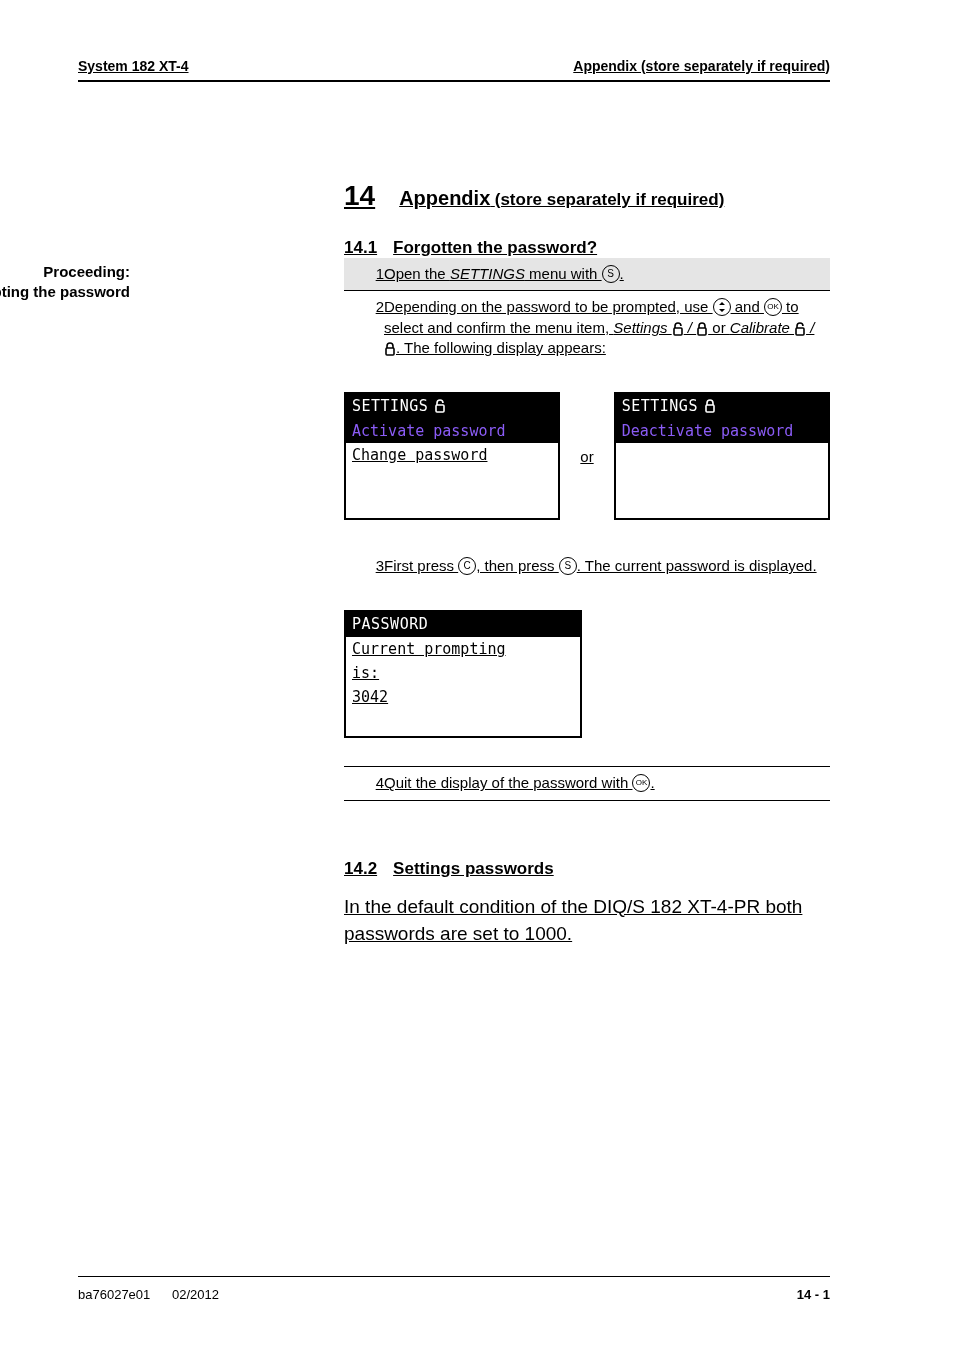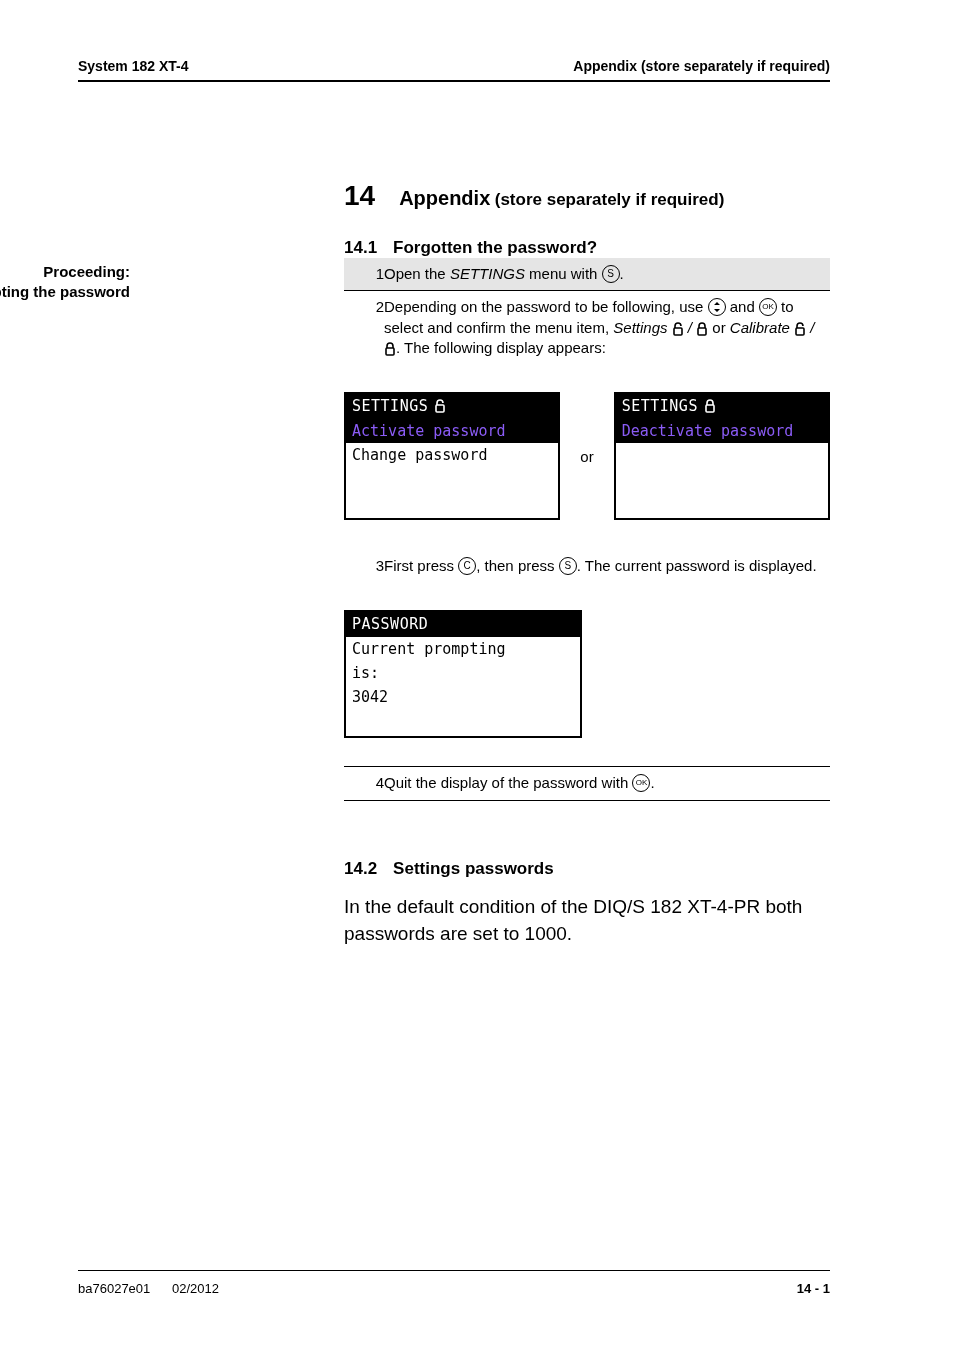--- a/index.html
+++ b/index.html
@@ -1,17 +1,17 @@
 <!DOCTYPE html>
 <html><head>
 <meta charset="utf-8">
 <style>
   * { box-sizing: border-box; margin: 0; padding: 0; }
   html, body { width: 954px; background: #fff; font-family: Arial, Helvetica, sans-serif; color: #000; }
-  .page { width: 908px; min-height: 1350px; padding: 58px 78px 40px 78px; position: relative; }
+  .page { width: 908px; min-height: 1350px; padding: 58px 78px 40px 78px; position: relative; text-decoration: underline; }
   .top-row { display: flex; justify-content: space-between; font-size: 14px; font-weight: bold; border-bottom: 2px solid #000; padding-bottom: 6px; margin-bottom: 78px; }
   .content { margin-left: 266px; }
   .h1-row { display: flex; align-items: baseline; gap: 24px; margin-bottom: 26px; }
   .h1-num { font-size: 28px; font-weight: bold; margin-top: 20px; }
   .h1-text { font-size: 20px; font-weight: bold; }
   .h1-sub { font-size: 17px; font-weight: bold; }
   .h2-row { display: flex; align-items: baseline; gap: 16px; }
   .h2-num { font-size: 17px; font-weight: bold; }
   .h2-text { font-size: 17px; font-weight: bold; }
   .side-label { position: absolute; right: 700px; width: 250px; text-align: right; font-size: 15px; font-weight: bold; line-height: 1.35; }
@@ -28,21 +28,21 @@
   .lock svg { width: 12px; height: 14px; display: block; }
   .displays-row { display: flex; align-items: center; gap: 20px; margin: 28px 0 30px 0; }
   .or-txt { font-size: 15px; }
   .lcd { border: 2px solid #000; width: 238px; height: 128px; font-family: "Lucida Console", Monaco, monospace; font-size: 15px; }
   .lcd-title { background: #000; color: #fff; padding: 3px 6px 4px 6px; display: flex; align-items: center; gap: 6px; letter-spacing: 0.5px; }
   .lcd-title .lock svg path, .lcd-title .lock svg rect { stroke: #fff; }
   .lcd-body { padding: 0; }
   .lcd-line { padding: 3px 6px 3px 6px; }
   .lcd-line.inv { background: #000; color: #8b5cf6; }
   .para { font-size: 19px; line-height: 1.45; margin-top: 14px; }
-  .footer { position: absolute; bottom: 54px; left: 78px; right: 78px; border-top: 1px solid #000; padding-top: 10px; display: flex; justify-content: space-between; font-size: 13px; }
+  .footer { position: absolute; bottom: 48px; left: 78px; right: 78px; border-top: 1px solid #000; padding-top: 10px; display: flex; justify-content: space-between; font-size: 13px; }
   .footer-right { font-weight: bold; }
   .gap-block { height: 28px; }
 </style>
 </head>
 <body>
 
 <div class="page">
 
   <div class="top-row">
     <span>System 182 XT-4</span>
@@ -78,21 +78,21 @@
             <span>Open the </span><span class="italic">SETTINGS</span><span> menu with </span><span class="circ">S</span><span>.</span>
           </td>
         </tr>
         <tr class="step-sep">
               <td></td>
               <td></td>
             </tr>
         <tr>
           <td class="step-num">2</td>
           <td class="step-body">
-            <span>Depending on the password to be following, use </span><span class="circ circ-arrows">
+            <span>Depending on the password to be prompted, use </span><span class="circ circ-arrows">
                   <svg viewBox="0 0 12 12">
                     <path d="M6 1 L3 4 L9 4 Z M6 11 L3 8 L9 8 Z" fill="#000"></path>
                   </svg>
                 </span><span> and </span><span class="circ" style="font-size:8px;">OK</span><span> to select and confirm the menu item, </span><span class="italic">Settings </span><span class="lock"><svg viewBox="0 0 12 14">
                     <path d="M3 6 V4 a3 3 0 0 1 6 0" fill="none" stroke="#000" stroke-width="1.6"></path>
                     <rect x="2" y="6" width="8" height="7" rx="1" fill="none" stroke="#000" stroke-width="1.6"></rect>
                   </svg></span><span class="italic"> / </span><span class="lock"><svg viewBox="0 0 12 14">
                     <path d="M3 6 V4 a3 3 0 0 1 6 0 V6" fill="none" stroke="#000" stroke-width="1.6"></path>
                     <rect x="2" y="6" width="8" height="7" rx="1" fill="none" stroke="#000" stroke-width="1.6"></rect>
                   </svg></span><span> or </span><span class="italic">Calibrate </span><span class="lock"><svg viewBox="0 0 12 14">

